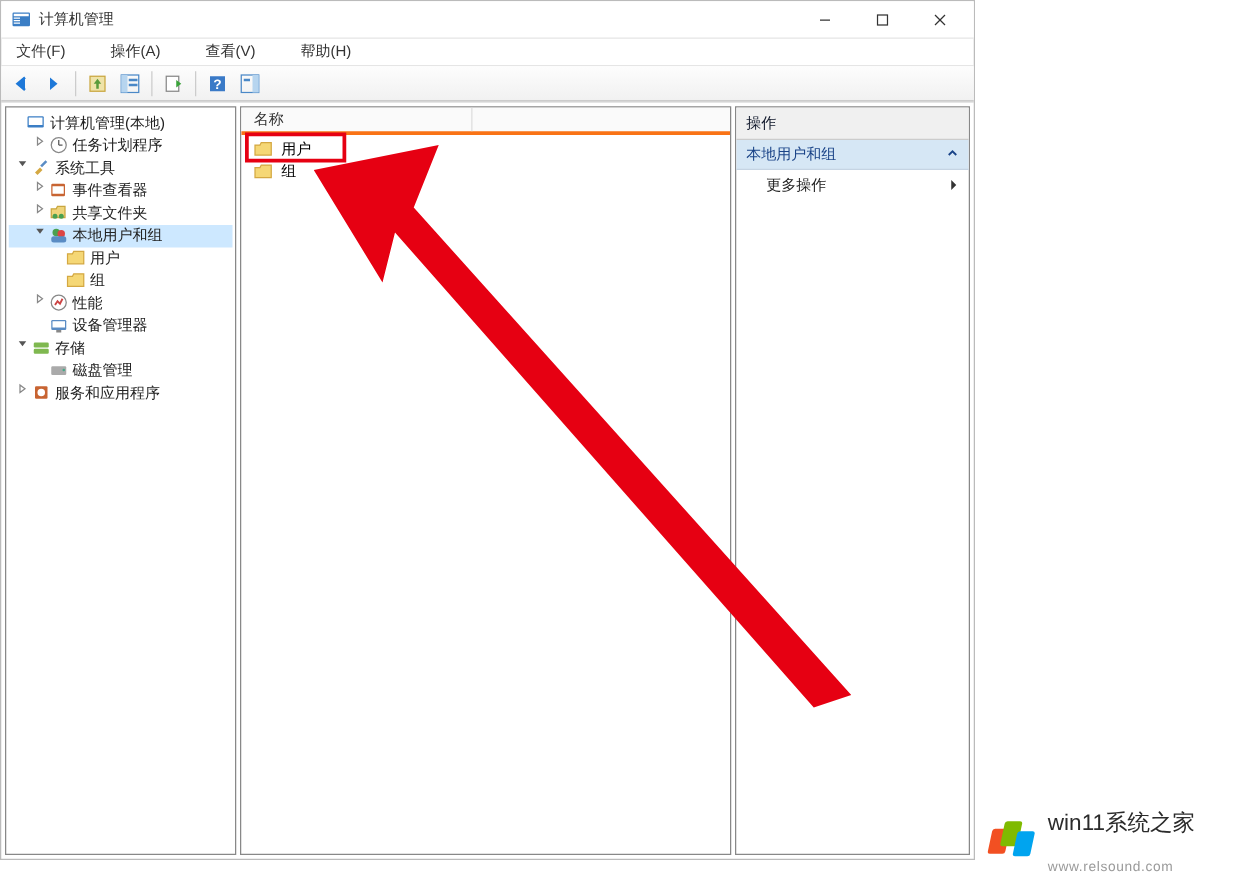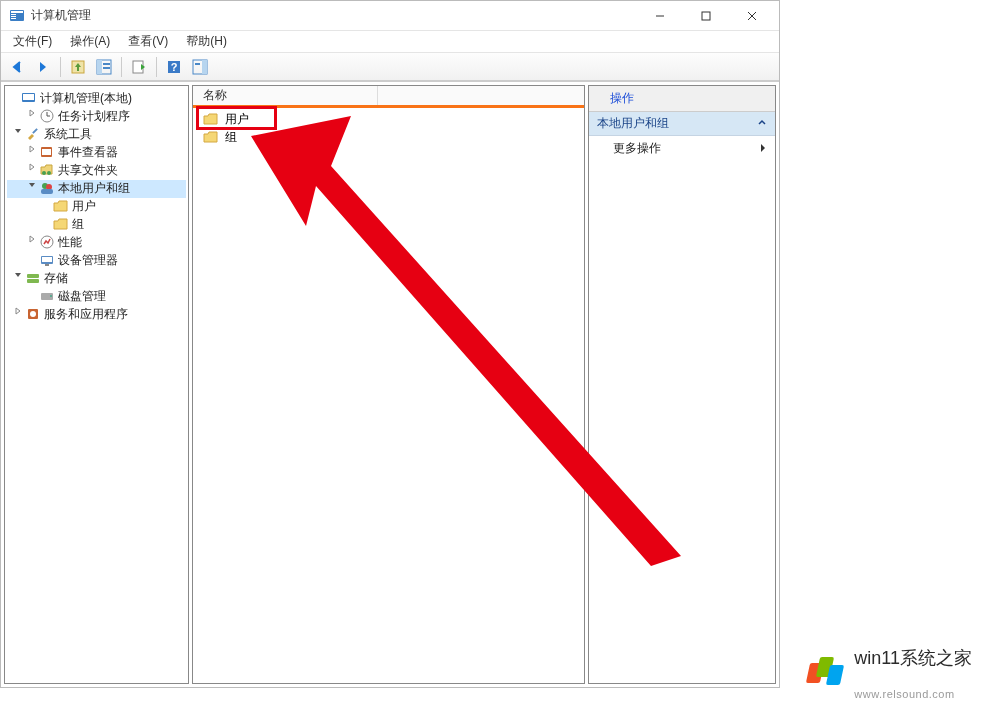--- a/index.html
+++ b/index.html
@@ -31,21 +31,21 @@
 }
 .titlebar .app-icon { width:16px; height:16px; margin-right:6px; }
 .titlebar .title { flex: 1; color:#333; font-size:12px; }
 .win-controls { display:flex; }
 .win-btn { width:46px; height:30px; display:flex; align-items:center; justify-content:center; color:#555; }
 .menubar {
   height: 22px;
   display:flex;
   align-items:center;
   padding: 0 4px;
-  gap:2px;
+  gap:20px;
   border-bottom:1px solid #e5e5e5;
 }
 .menu-item { padding: 2px 8px; color:#333; }
 .toolbar {
   height:28px;
   display:flex;
   align-items:center;
   padding: 0 4px;
   gap:2px;
   border-bottom:1px solid #ccc;
@@ -102,43 +102,43 @@
 }
 .highlight-box {
   position:absolute;
   border:3px solid #e60012;
   pointer-events:none;
 }
 .arrow-svg { position:absolute; pointer-events:none; }
 .actions-header {
   background:#f0f0f0;
   border-bottom:1px solid #ccc;
-  padding:4px 21px;
+  padding:4px 8px;
   font-weight:normal;
-  color:#1d4ed8;
+  color:#0f172a;
 }
 .actions-group-title {
   background:#d6e7f5;
   padding:3px 8px;
   display:flex;
   justify-content:space-between;
   align-items:center;
   border-bottom:1px solid #c5d4e3;
   color:#1a4488;
 }
 .actions-item {
   padding:4px 8px 4px 24px;
   display:flex;
   justify-content:space-between;
   align-items:center;
   color:#222;
 }
 .watermark {
   position:absolute;
-  right:14px;
+  right:30px;
   bottom:8px;
   text-align:left;
   display:flex;
   align-items:center;
   gap:10px;
   color:#333;
 }
 .wm-logo { width:36px; height:36px; position:relative; }
 .wm-logo div { position:absolute; width:14px; height:20px; transform:skewX(-12deg); border-radius:2px; }
 .wm-text1 { font-size:18px; color:#2b2b2b; font-weight:500;}

